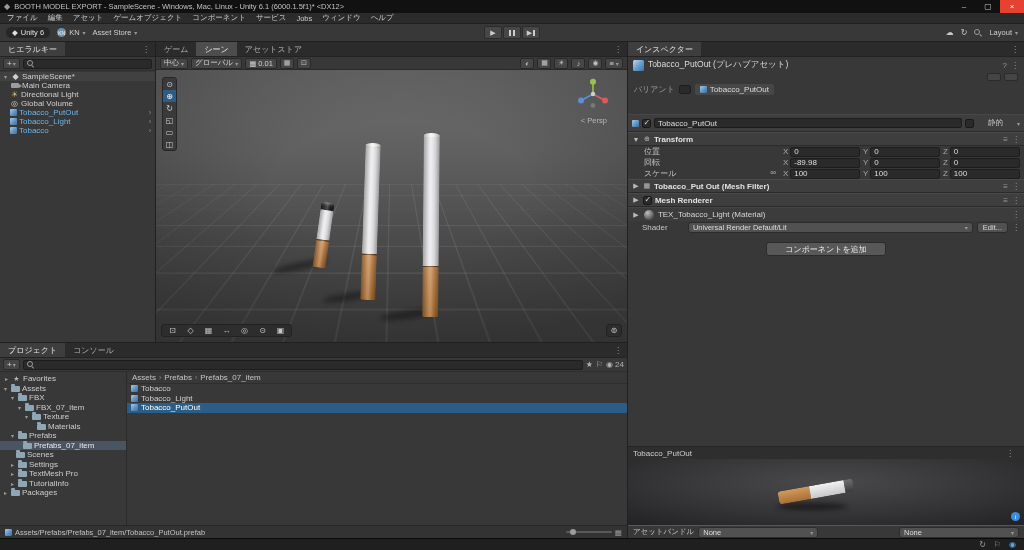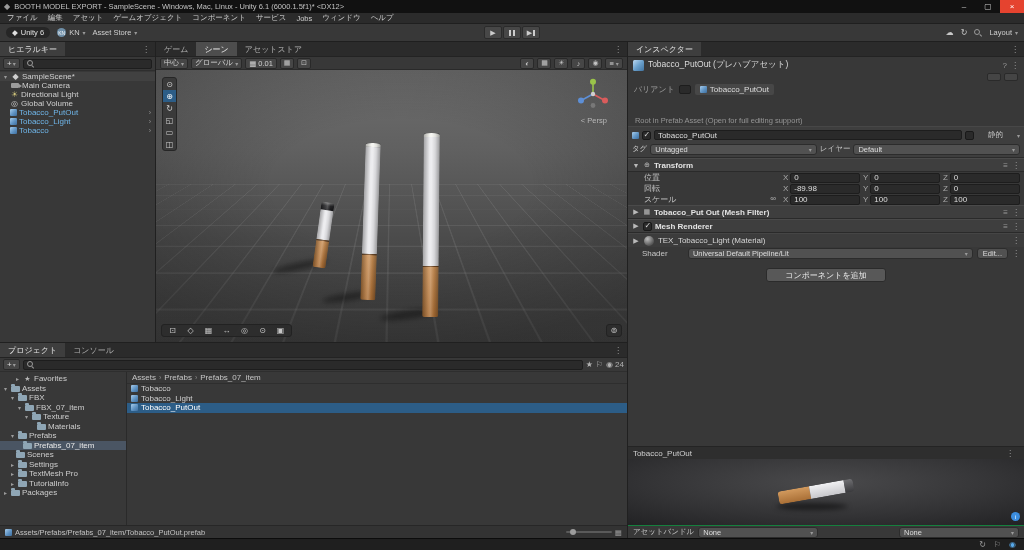--- a/index.html
+++ b/index.html
@@ -408,21 +408,21 @@
           </div>
           <span style="color:#b2b2b2">★</span>
           <span style="color:#b2b2b2">⚐</span>
           <div class="count-chip">
             <span>◉</span>
             <span>24</span>
           </div>
         </div>
         <div class="proj-body">
           <div class="proj-tree">
-            <div class="pt-row" style="padding-left:14px">
+            <div class="pt-row" style="padding-left:3px">
               <span class="exp">▸</span>
               <span class="star-icon">★</span>
               <span>Favorites</span>
             </div>
             <div class="pt-row" style="padding-left:2px">
               <span class="exp">▾</span>
               <span class="folder-icon"></span>
               <span>Assets</span>
             </div>
             <div class="pt-row" style="padding-left:9px">
@@ -532,45 +532,32 @@
       </div>
       <div class="variant-bar">
         <span>バリアント</span>
         <span class="variant-field"></span>
         <div class="root-chip">
           <span class="prefab-cube"></span>
           <span>Tobacco_PutOut</span>
         </div>
       </div>
       <div class="spacer-18"></div>
-      <div class="root-note">Root in Prefab Asset (Open for full editing support)</div>
 
       <div class="go-block">
         <div class="go-row">
           <span class="prefab-cube"></span>
           <span class="checkbox checked"></span>
           <div class="field name-field">Tobacco_PutOut</div>
           <div class="static-group" style="display:flex;align-items:center;gap:14px">
             <span class="checkbox"></span>
             <span class="lbl">静的</span>
             <span class="chev">▾</span>
           </div>
         </div>
-        <div class="go-row">
-          <span class="lbl">タグ</span>
-          <div class="dd" style="flex:1">
-            <span>Untagged</span>
-            <span class="chev">▾</span>
-          </div>
-          <span class="lbl">レイヤー</span>
-          <div class="dd" style="flex:1">
-            <span>Default</span>
-            <span class="chev">▾</span>
-          </div>
-        </div>
       </div>
 
       <div class="comp-header">
         <span class="hicon">▼</span>
         <span class="hicon">⊕</span>
         <span>Transform</span>
         <div class="comp-right">
           <span>≡</span>
           <span>⋮</span>
         </div>
@@ -645,21 +632,21 @@
         <span class="hicon">▶</span>
         <span class="sphere-icon"></span>
         <span>TEX_Tobacco_Light (Material)</span>
         <div class="comp-right">
           <span>⋮</span>
         </div>
       </div>
       <div class="shader-row">
         <span class="shader-label">Shader</span>
         <div class="dd shader-dd">
-          <span>Universal Default Pipeline/Lit</span>
+          <span>Universal Render Default/Lit</span>
           <span class="chev">▾</span>
         </div>
         <div class="edit-btn">Edit...</div>
         <span style="color:#9a9a9a">⋮</span>
       </div>
 
       <div class="addcomp">コンポーネントを追加</div>
 
       <div class="insp-spacer"></div>
 

